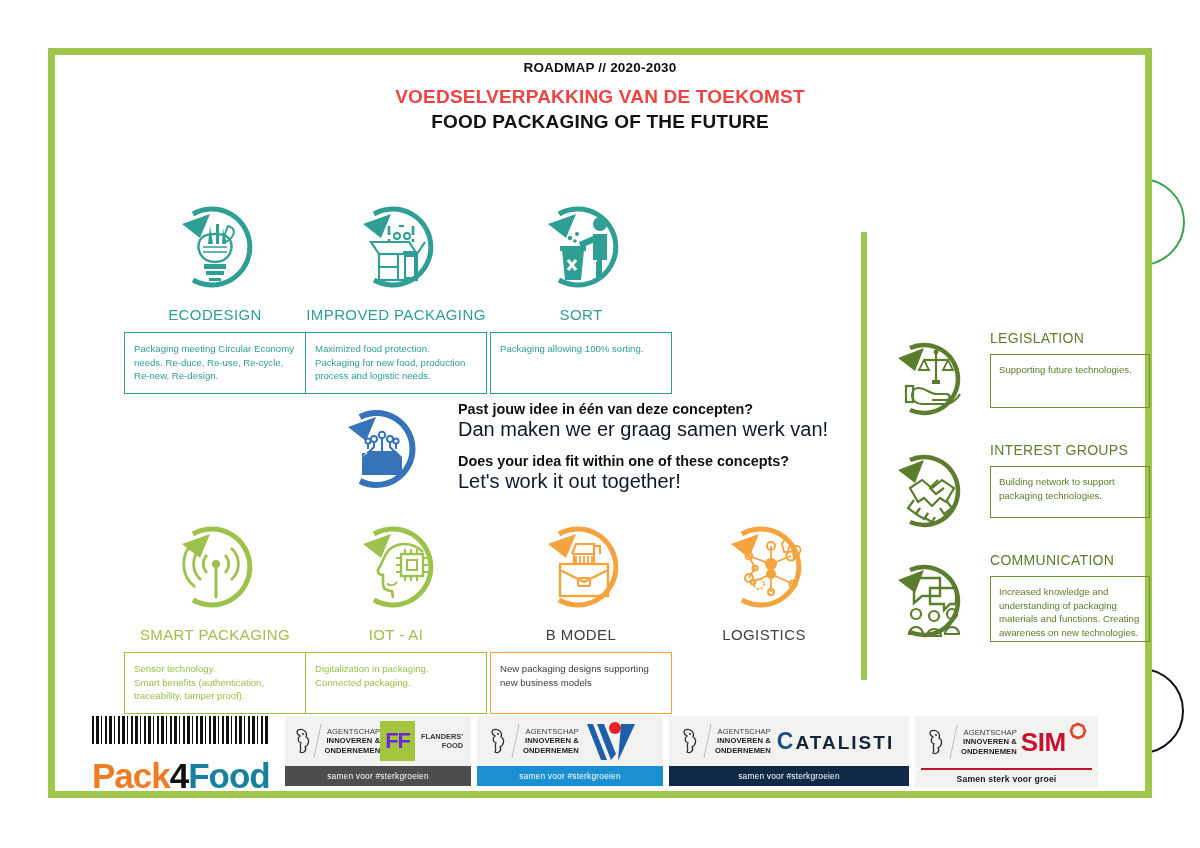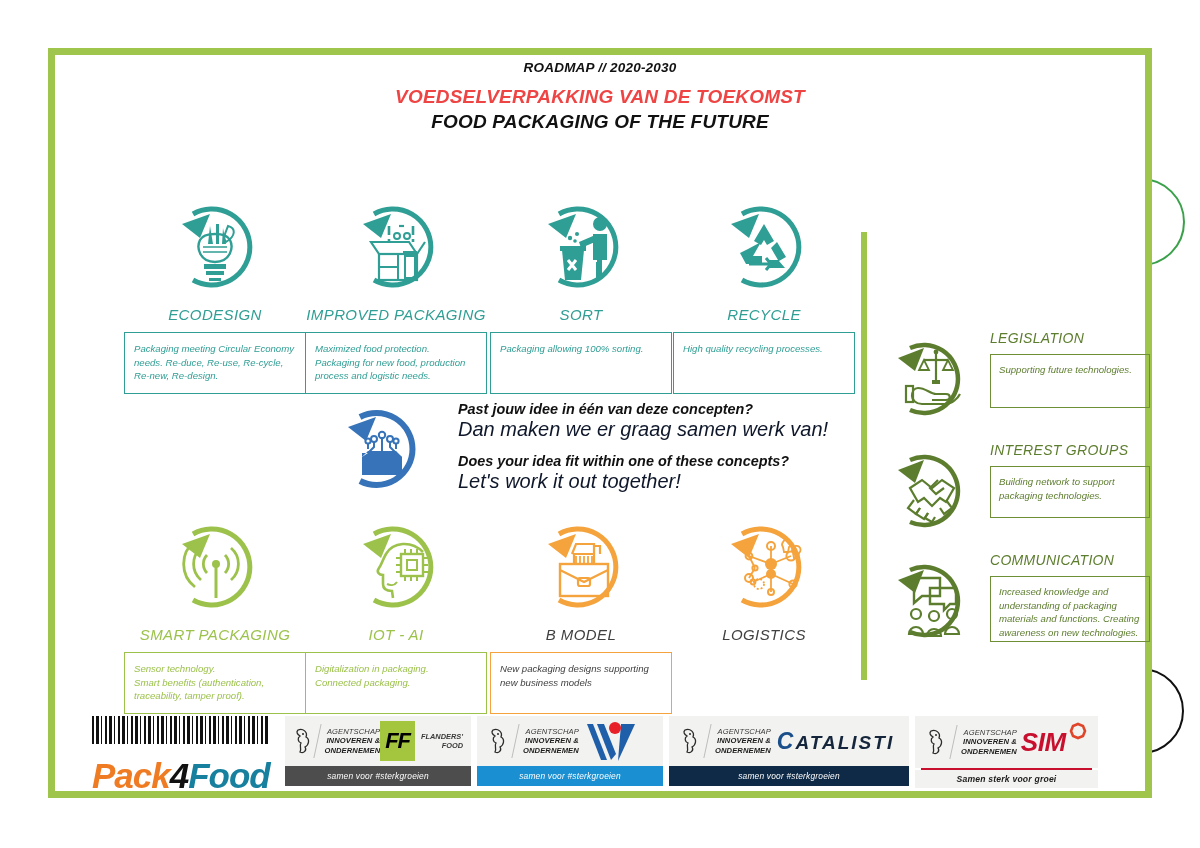--- a/index.html
+++ b/index.html
@@ -22,21 +22,21 @@
     box-sizing:border-box;
     background:transparent;
     z-index:3;
   }
   #frame-mask{
     position:absolute;left:55px;top:55px;width:1090px;height:736px;
     background:#fff;z-index:2;
   }
 
   
-  #content{position:absolute;left:0;top:0;width:1200px;height:848px;z-index:4;font-style:italic;}
+  #content{position:absolute;left:0;top:0;width:1200px;height:848px;z-index:4;}
 
   
   #header{position:absolute;left:0;top:60px;width:1200px;text-align:center;}
   #header .kicker{font-size:13.5px;font-weight:bold;color:#111;letter-spacing:.2px;}
   #header .t1{font-size:19px;font-weight:bold;color:#ef4444;margin-top:11px;letter-spacing:.2px;}
   #header .t2{font-size:19px;font-weight:bold;color:#111;margin-top:3px;letter-spacing:.2px;}
 
   
   .concept{position:absolute;width:182px;text-align:center;}
   .concept .ring{width:110px;height:110px;margin:0 auto;}
@@ -95,21 +95,21 @@
   #p4f-bars{height:28px;width:176px;margin-left:4px;
     background:repeating-linear-gradient(90deg,#111 0 2px,#fff 2px 4px,#111 4px 7px,#fff 7px 9px,#111 9px 10px,#fff 10px 13px);}
   #p4f-word{font-size:35px;font-weight:bold;letter-spacing:-1px;margin-top:12px;margin-left:4px;}
   #p4f-word .o{color:#ef7b23;}
   #p4f-word .k{color:#111;}
   #p4f-word .b{color:#17809e;}
 
   
   #logo-ff{left:197px;width:186px;}
   #ff-green{width:46px;height:40px;background:#a4c63f;display:flex;align-items:center;justify-content:center;
-            color:#000000;font-size:22px;font-weight:bold;letter-spacing:-1px;}
+            color:#6d28d9;font-size:22px;font-weight:bold;letter-spacing:-1px;}
   #ff-name{font-size:7.4px;font-weight:bold;color:#3a3a3a;line-height:1.25;margin-left:6px;}
   #logo-ff .lg-foot{background:#4d4d4d;}
 
   
   #logo-vlaio{left:389px;width:186px;}
   #logo-vlaio .lg-foot{background:#1a8fd1;}
   .vmark{position:relative;width:54px;height:42px;margin-left:6px;}
 
   
   #logo-cat{left:581px;width:240px;}
@@ -210,34 +210,20 @@
           <path d="M42 68 l8 10 M50 68 l-8 10" stroke="#fff" stroke-width="3"></path>
           <circle cx="44" cy="46" r="2.2" fill="#2f9e94"></circle>
           <circle cx="51" cy="42" r="2" fill="#2f9e94"></circle>
           <circle cx="49" cy="49" r="1.8" fill="#2f9e94"></circle>
         </svg>
       </div>
       <div class="clabel">SORT</div>
       <div class="cbox">Packaging allowing 100% sorting.</div>
     </div>
 
-    <div class="concept c-teal" style="left:673px;top:192px;">
-      <div class="ring">
-        <svg viewBox="0 0 110 110" width="110" height="110">
-          <path d="M33 88 A38 38 0 1 0 33 22" fill="none" stroke="#2f9e94" stroke-width="5"></path>
-          <polygon points="22,32 50,22 40,46" fill="#2f9e94"></polygon>
-          <path d="M55 32 l10 17 l-7 4 l-3 -5 l-3 5 l-7 -4z" fill="#2f9e94"></path>
-          <path d="M44 54 l-8 14 h9 v8 h-16 l-6 -11 l8 -4 z" fill="#2f9e94" transform="translate(8,-4)"></path>
-          <path d="M70 54 l9 15 l-7 4 l6 7 h-16 v-8 h9 l-7 -12z" fill="#2f9e94" transform="translate(-2,-4)"></path>
-          <path d="M40 72 h22 l-5 -6 M62 72 l-5 6" fill="none" stroke="#2f9e94" stroke-width="3"></path>
-        </svg>
-      </div>
-      <div class="clabel">RECYCLE</div>
-      <div class="cbox">High quality recycling processes.</div>
-    </div>
 
     <div id="callout">
       <div class="cico">
         <svg viewBox="0 0 104 104" width="104" height="104">
           <path d="M30 84 A36 36 0 1 0 30 20" fill="none" stroke="#3673b8" stroke-width="6"></path>
           <polygon points="18,30 46,20 36,44" fill="#3673b8"></polygon>
           <path d="M38 56 h14 v22 h-20 v-18z" fill="#3673b8"></path>
           <path d="M52 56 h14 l6 4 v18 h-20z" fill="#3673b8"></path>
           <path d="M32 60 l6 -6 h14 v2 h-20z" fill="#3673b8"></path>
           <path d="M52 54 h14 l6 6 h-20z" fill="#3673b8"></path>

